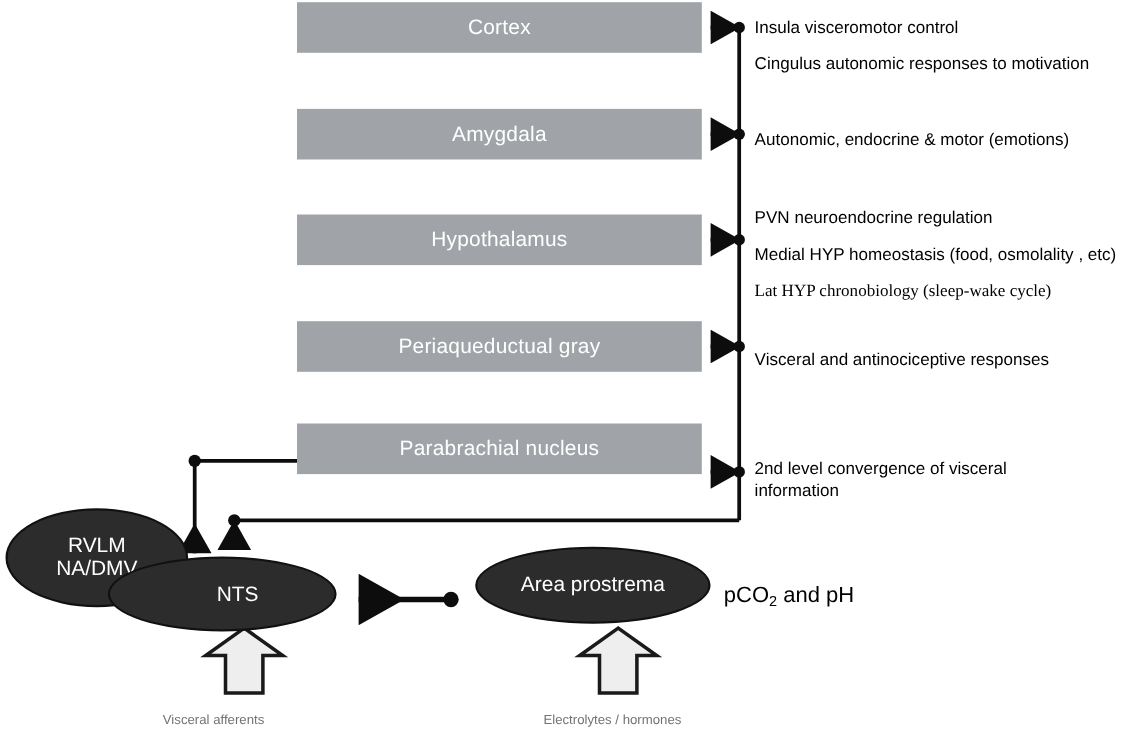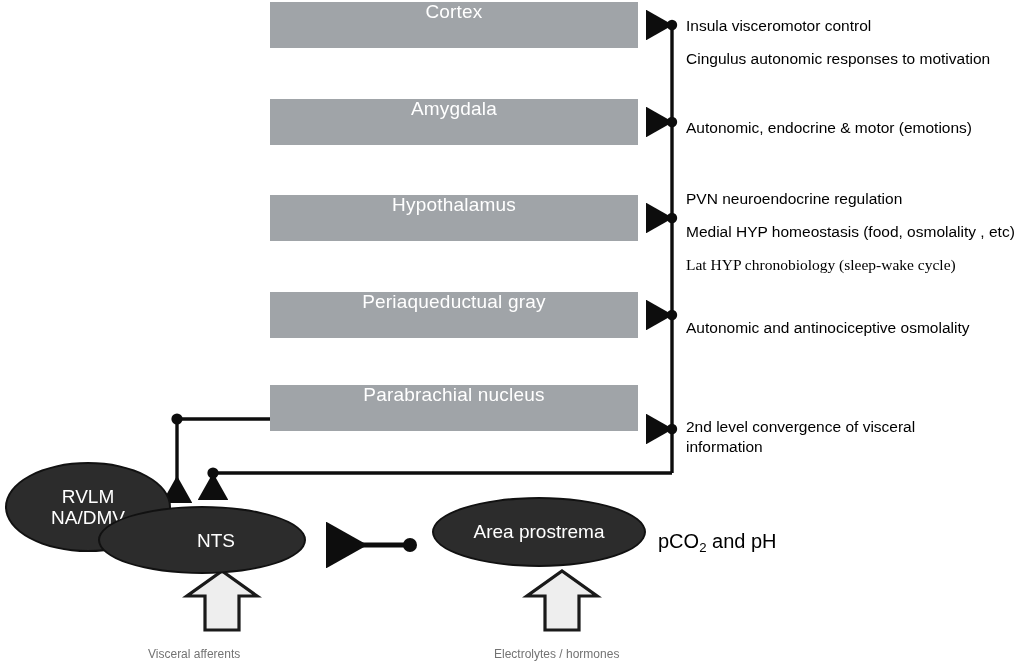--- a/index.html
+++ b/index.html
@@ -20,20 +20,21 @@
     overflow: hidden;
   }
   
   .box {
     position: absolute;
     left: 270px;
     width: 368px;
     height: 46px;
     background: #a0a4a8;
     display: flex;
+    align-items: center;
     justify-content: center;
     box-sizing: border-box;
   }
   .box-label {
     color: #ffffff;
     font-size: 19px;
     letter-spacing: 0.2px;
     line-height: 1;
     white-space: nowrap;
   }
@@ -189,21 +190,21 @@
 
   <div class="annot" style="left:686px; top:17px;">Insula visceromotor control</div>
   <div class="annot" style="left:686px; top:50px;">Cingulus autonomic responses to motivation</div>
 
   <div class="annot" style="left:686px; top:119px;">Autonomic, endocrine &amp; motor (emotions)</div>
 
   <div class="annot" style="left:686px; top:190px;">PVN neuroendocrine regulation</div>
   <div class="annot" style="left:686px; top:223px;">Medial HYP homeostasis (food, osmolality , etc)</div>
   <div class="annot" style="left:686px; top:256px;font-family:Liberation Serif, serif;">Lat HYP chronobiology (sleep-wake cycle)</div>
 
-  <div class="annot" style="left:686px; top:319px;">Autonomic and antinociceptive osmolality</div>
+  <div class="annot" style="left:686px; top:319px;">Visceral and antinociceptive responses</div>
 
   <div class="annot" style="left:686px; top:418px;">2nd level convergence of visceral</div>
   <div class="annot" style="left:686px; top:438px; width:234px; text-align:left;">information</div>
 
   <div class="ellipse" style="left:5px; top:462px; width:166px; height:90px;">
     <span class="ellipse-label">RVLM
 NA/DMV</span>
   </div>
 
   <div class="ellipse" style="left:98px; top:506px; width:208px; height:68px;">

